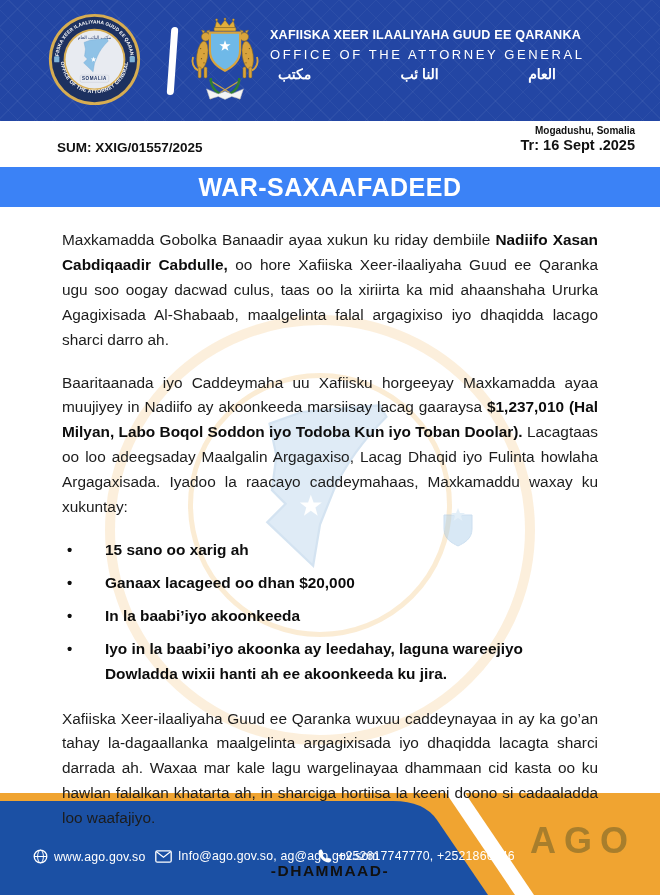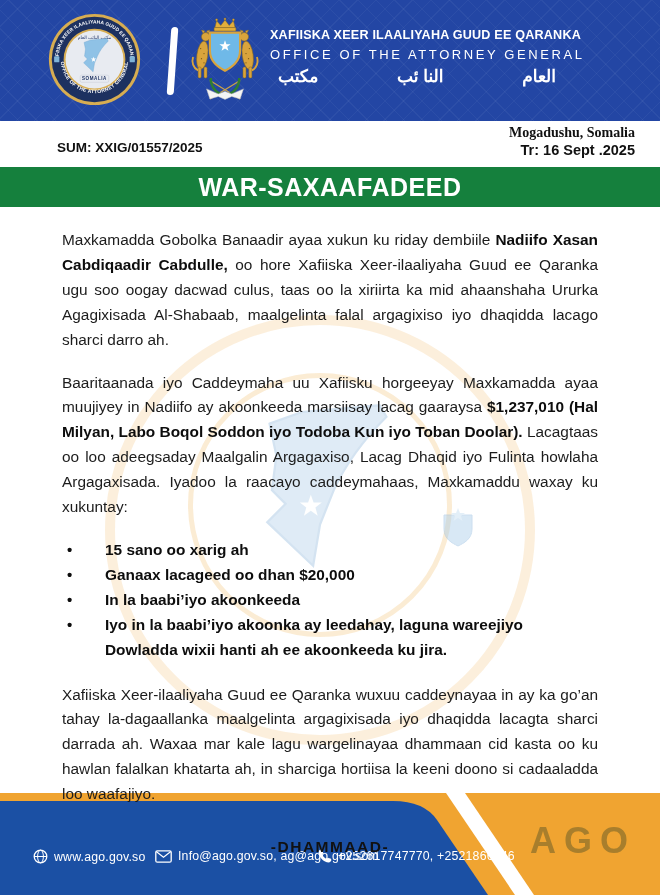--- a/index.html
+++ b/index.html
@@ -12,49 +12,49 @@
     background-image:repeating-linear-gradient(45deg,rgba(255,255,255,.045) 0 1px,transparent 1px 13px),
                      repeating-linear-gradient(-45deg,rgba(255,255,255,.045) 0 1px,transparent 1px 13px);}
   .seal{position:absolute;left:47px;top:12px;width:95px;height:95px;}
   .sep-bar{position:absolute;left:169px;top:27px;width:7px;height:68px;background:#fff;
            border-radius:4px;transform:skewX(-4deg);}
   .coa{position:absolute;left:183px;top:12px;width:84px;height:100px;}
   .org-lines{position:absolute;left:270px;top:28px;width:370px;color:#fff;}
   .org-so{font-size:12.6px;font-weight:bold;letter-spacing:.2px;white-space:nowrap;}
   .org-en{margin-top:5px;font-size:13px;font-weight:400;letter-spacing:2.6px;white-space:nowrap;}
   .org-ar{margin-top:4px;width:278px;margin-left:8px;display:flex;justify-content:space-between;
-          font-size:17px;font-weight:bold;direction:ltr;}
+          font-size:14px;font-weight:bold;direction:ltr;}
 
   
   .meta-ref{position:absolute;left:57px;top:140px;font-size:13.5px;font-weight:bold;color:#111;}
   .meta-right{position:absolute;right:25px;top:125px;text-align:right;color:#111;}
-  .meta-place{font-size:14px;font-weight:bold;font-family:Liberation Serif, serif;}
+  .meta-place{font-size:10px;font-weight:bold;}
   .meta-date{font-size:14.5px;font-weight:bold;margin-top:1px;}
 
   
-  .banner{position:absolute;top:167px;left:0;width:660px;height:40px;background:#15803d;
+  .banner{position:absolute;top:167px;left:0;width:660px;height:40px;background:#3b82f6;
           display:flex;align-items:center;justify-content:center;}
   .banner-title{color:#fff;font-size:25px;font-weight:bold;letter-spacing:.5px;}
 
   
   .wm{position:absolute;z-index:0;pointer-events:none;}
   .wm-ring-outer{left:105px;top:315px;width:430px;height:430px;border:10px solid rgba(236,167,60,.18);
           border-radius:50%;box-sizing:border-box;}
   .wm-ring-inner{left:188px;top:373px;width:264px;height:264px;border:5px solid rgba(236,167,60,.22);
           border-radius:50%;box-sizing:border-box;}
   .wm-map{left:245px;top:403px;width:150px;height:165px;opacity:.38;}
   .wm-shield{left:438px;top:505px;width:40px;height:48px;opacity:.45;}
 
   
   .content{position:absolute;top:228px;left:62px;width:536px;z-index:1;
            font-size:15.4px;line-height:24.9px;text-align:justify;}
   .content p{margin:0 0 18px 0;}
   .content b{font-weight:bold;color:#0d0d0d;}
   ul.bullets{margin:0 0 20px 0;padding:0;list-style:none;text-align:left;}
-  ul.bullets li{position:relative;padding-left:43px;font-weight:bold;color:#0d0d0d;}
+  ul.bullets li{position:relative;padding-left:43px;font-weight:bold;color:#0d0d0d;margin-top:8px;}
   ul.bullets li::before{content:"\2022";position:absolute;left:5px;top:0;font-size:15px;}
   .end-mark{margin-top:28px;text-align:center;font-size:15.5px;font-weight:bold;
             letter-spacing:1.5px;color:#111;}
 
   
   .footer{position:absolute;left:0;top:793px;width:660px;height:122px;}
   .footer svg.bg{position:absolute;inset:0;}
   .f-item{position:absolute;display:flex;align-items:center;gap:6px;color:#fff;
           font-size:12.3px;font-weight:500;letter-spacing:.2px;white-space:nowrap;}
   .f-web{left:33px;top:849px;}

